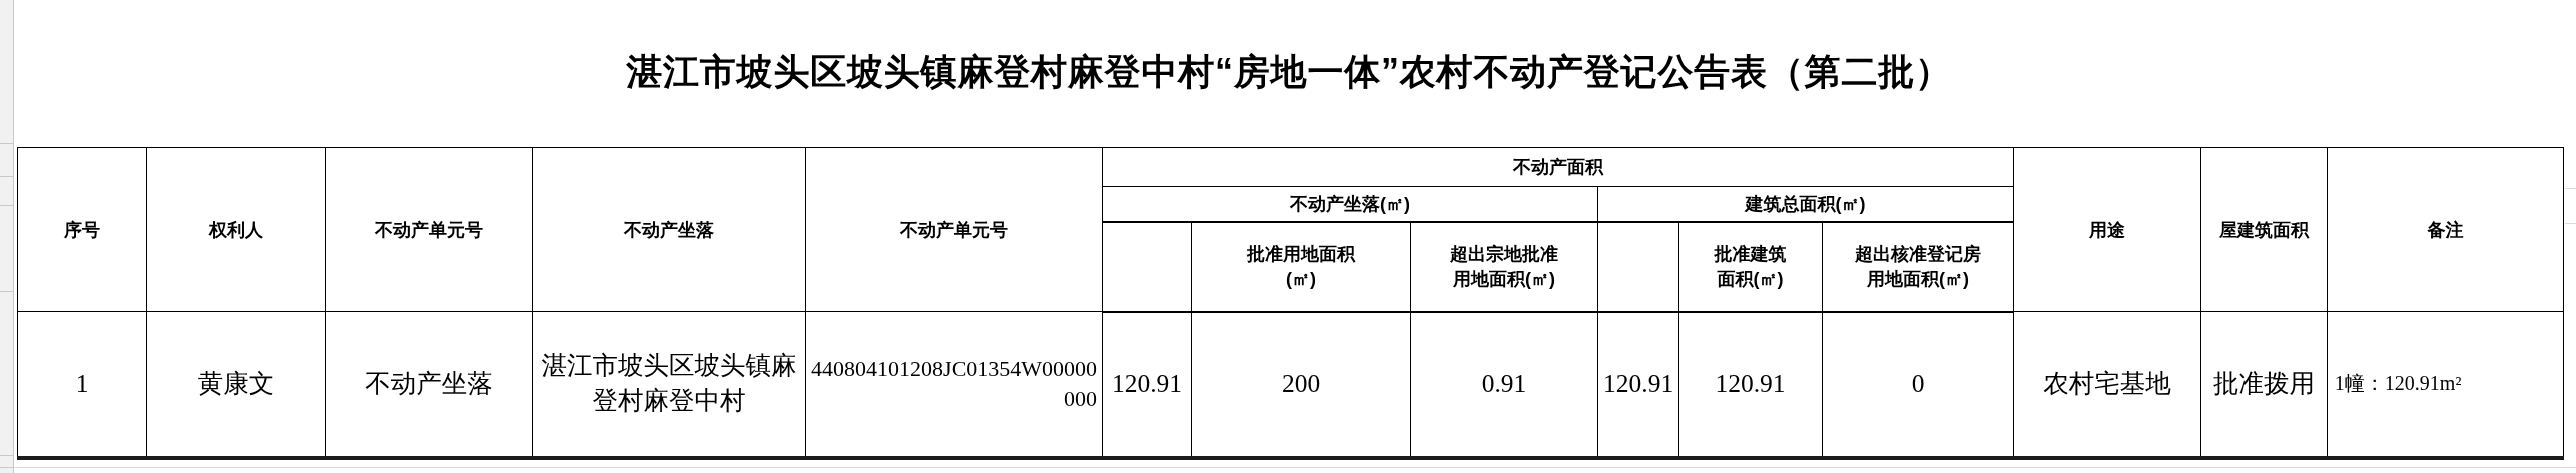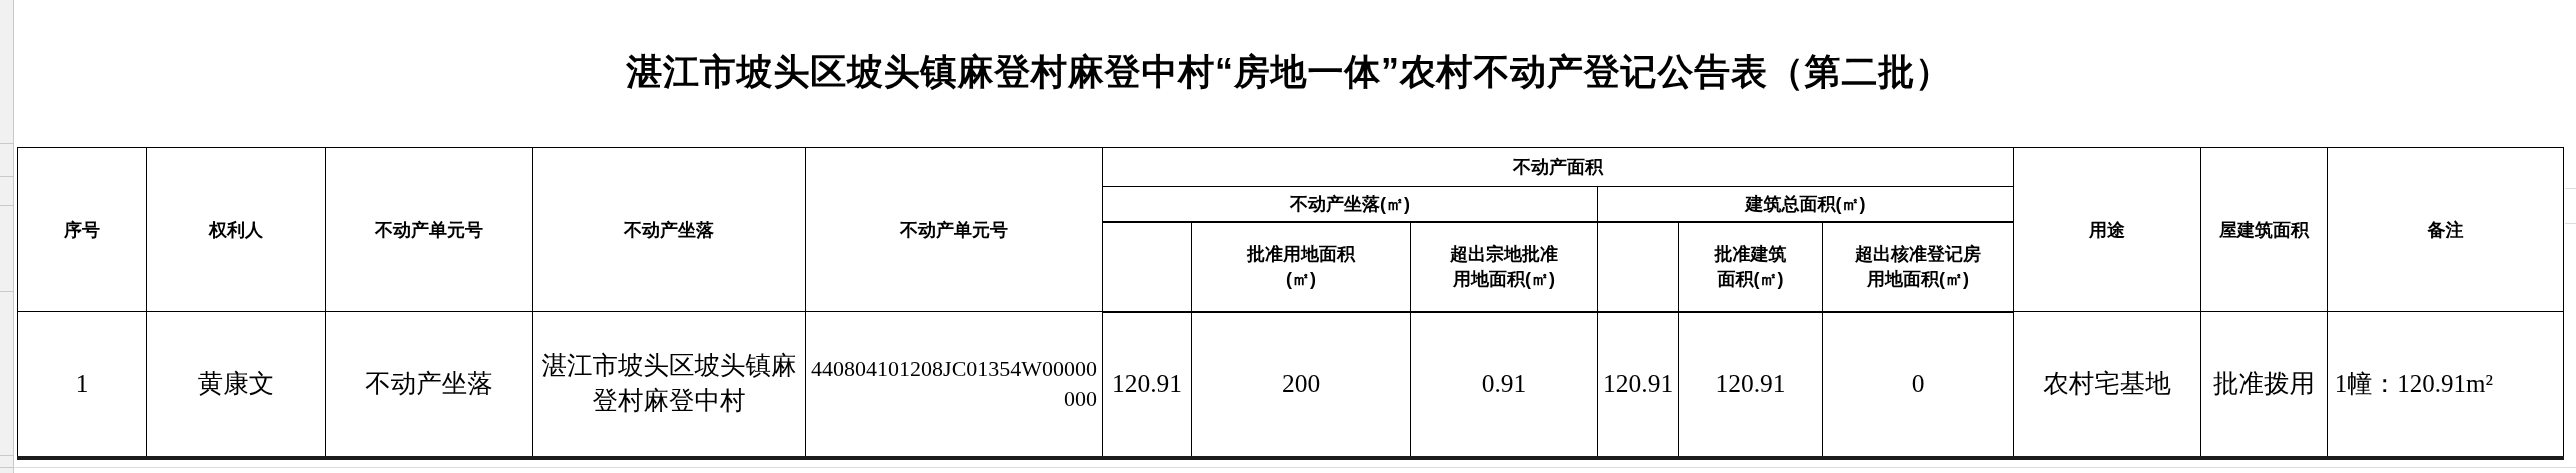--- a/index.html
+++ b/index.html
@@ -27,21 +27,21 @@
   .board th { font-size: 18px; font-weight: bold; font-family: "Liberation Sans", sans-serif; }
   .board td { font-size: 25.5px; font-weight: normal; font-family: "Liberation Serif", serif; line-height: 1.35; }
   tr.r1 { height: 39px; }
   tr.r2 { height: 35px; }
   tr.r3 { height: 90px; }
   tr.r3 th { line-height: 1.35; }
   tr.r2 th { border-bottom-width: 2.5px; }
   thead tr.r3 th { border-bottom-width: 2.5px; margin-top: 48px; }
   tr.rdata { height: 146px; }
   td.unitno { font-size: 22px; letter-spacing: 0px; text-align: right; }
-  td.remark { text-align: left; padding-left: 6.8px; font-size: 25px; }
+  td.remark { text-align: left; padding-left: 6.8px; font-size: 20px; }
   th.pad-approve-land { padding: 1.7px 29px; }
   th.pad-approve-bld { padding: 1.7px 15.3px; }
 </style>
 </head>
 <body>
 
 <div class="stage">
 
   <div class="gutter">
     <div class="tick" style="top:143px"></div>

